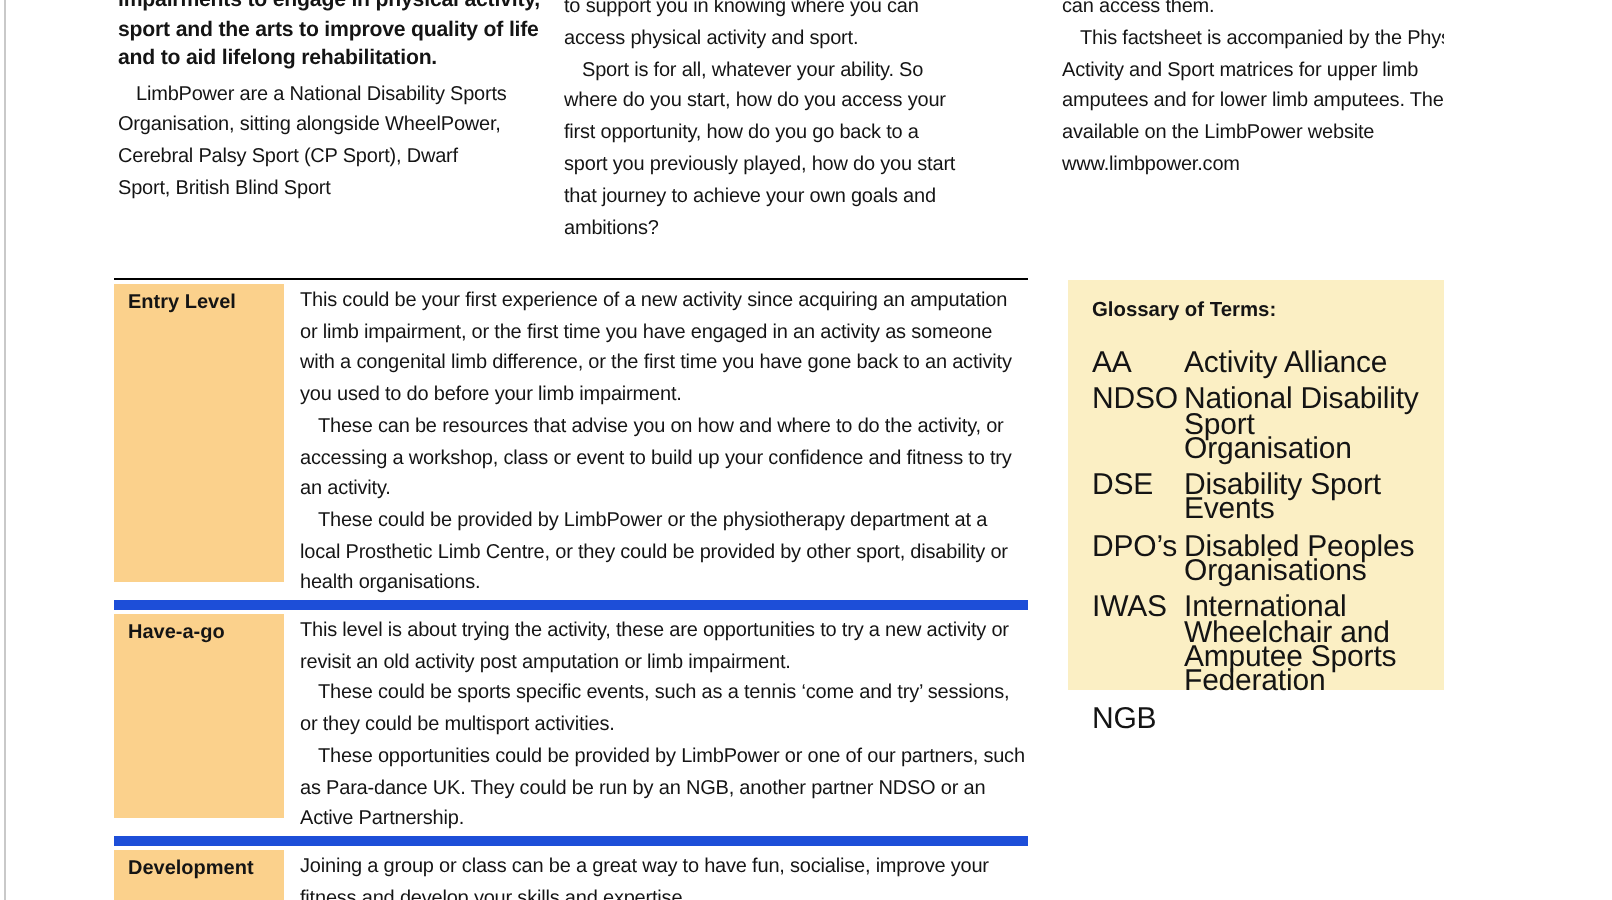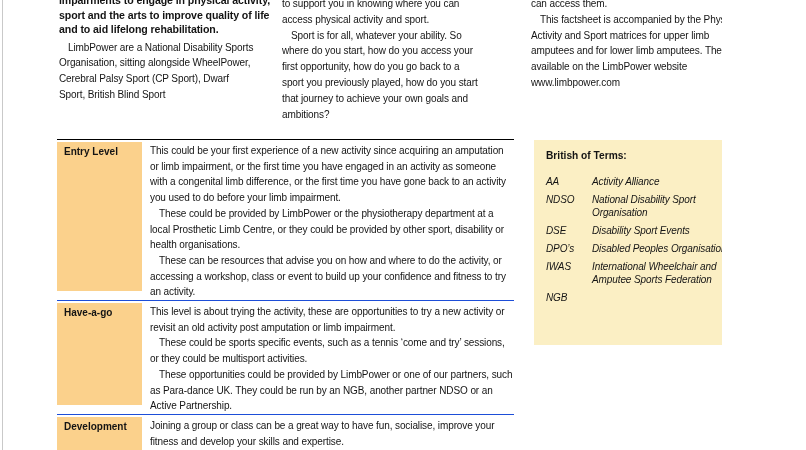--- a/index.html
+++ b/index.html
@@ -22,42 +22,42 @@
   #col-right  { left:531px; top:-4px; width:220px; }
   .lead {
     margin:0; font-weight:bold; font-size:10.6px; line-height:14.5px;
     letter-spacing:-0.1px;
   }
   .intro-col p.body { margin:0; font-size:10px; line-height:15.8px; }
   #col-left p.body { margin-top:3px; width:197px; }
   p.ind { text-indent:9px; }
   
   #levels-table { position:absolute; left:57px; top:139px; width:457px; }
-  .trow { border-top:1px solid #1d4ed8; }
+  .trow { border-top:5px solid #1d4ed8; }
   .trow:first-child { border-top:1px solid #000; }
   .trow-inner { display:flex; gap:8px; margin-top:2px; align-items:stretch; }
   .rlabel {
     flex:0 0 85px; box-sizing:border-box;
     background:var(--label-bg,#fbd18c);
     font-weight:bold; font-size:10px; line-height:13px;
     padding:3px 4px 4px 7px;
     margin-bottom:9px;
   }
   .rbody { flex:1; font-size:10px; line-height:15.7px; padding-top:1px; letter-spacing:-0.1px; }
   .rbody p { margin:0; }
   .rbody p + p { text-indent:9px; }
   
   #glossary {
     position:absolute; left:534px; top:140px; width:216px; height:205px;
     box-sizing:border-box;
     background:var(--glossary-bg,#fbefc4);
     padding:9px 12px 8px 12px;
   }
   .gtitle { margin:0 0 14px 0; font-weight:bold; font-size:10.2px; line-height:13px; }
-  .gentry { display:flex; margin-bottom:6px; font-size:10px; line-height:12.3px; letter-spacing:-0.1px;font-style:italic; }
+  .gentry { display:flex; margin-bottom:6px; font-size:15px; line-height:12.3px; letter-spacing:-0.1px; }
   .gterm { flex:0 0 46px; }
   .gdef  { flex:1; white-space:pre-line; }
 </style>
 </head>
 <body>
 
 <div id="page">
   <div id="page-edge"></div>
 
   <div class="intro-col" id="col-left">
@@ -75,22 +75,22 @@
     <p class="body ind">This factsheet is accompanied by the Physical Activity and Sport matrices for upper limb amputees and for lower limb amputees. These are available on the LimbPower website www.limbpower.com</p>
   </div>
 
   <div id="levels-table">
 
     <div class="trow">
       <div class="trow-inner">
         <div class="rlabel">Entry Level</div>
         <div class="rbody">
           <p>This could be your first experience of a new activity since acquiring an amputation or limb impairment, or the first time you have engaged in an activity as someone with a congenital limb difference, or the first time you have gone back to an activity you used to do before your limb impairment.</p>
+          <p>These can be resources that advise you on how and where to do the activity, or accessing a workshop, class or event to build up your confidence and fitness to try an activity.</p>
           <p>These could be provided by LimbPower or the physiotherapy department at a local Prosthetic Limb Centre, or they could be provided by other sport, disability or health organisations.</p>
-          <p>These can be resources that advise you on how and where to do the activity, or accessing a workshop, class or event to build up your confidence and fitness to try an activity.</p>
         </div>
       </div>
     </div>
 
     <div class="trow">
       <div class="trow-inner">
         <div class="rlabel">Have-a-go</div>
         <div class="rbody">
           <p>This level is about trying the activity, these are opportunities to try a new activity or revisit an old activity post amputation or limb impairment.</p>
           <p>These could be sports specific events, such as a tennis ‘come and try’ sessions, or they could be multisport activities.</p>
@@ -105,21 +105,21 @@
         <div class="rbody">
           <p>Joining a group or class can be a great way to have fun, socialise, improve your fitness and develop your skills and expertise.</p>
           <p>There are lots of clubs to suit all abilities, from disability clubs to main</p>
         </div>
       </div>
     </div>
 
   </div>
 
   <div id="glossary">
-    <p class="gtitle">British of Terms:</p>
+    <p class="gtitle">Glossary of Terms:</p>
 
     <div class="gentry">
       <span class="gterm">AA</span>
       <span class="gdef">Activity Alliance</span>
     </div>
     <div class="gentry">
       <span class="gterm">NDSO</span>
       <span class="gdef">National Disability Sport
 Organisation</span>
     </div>

